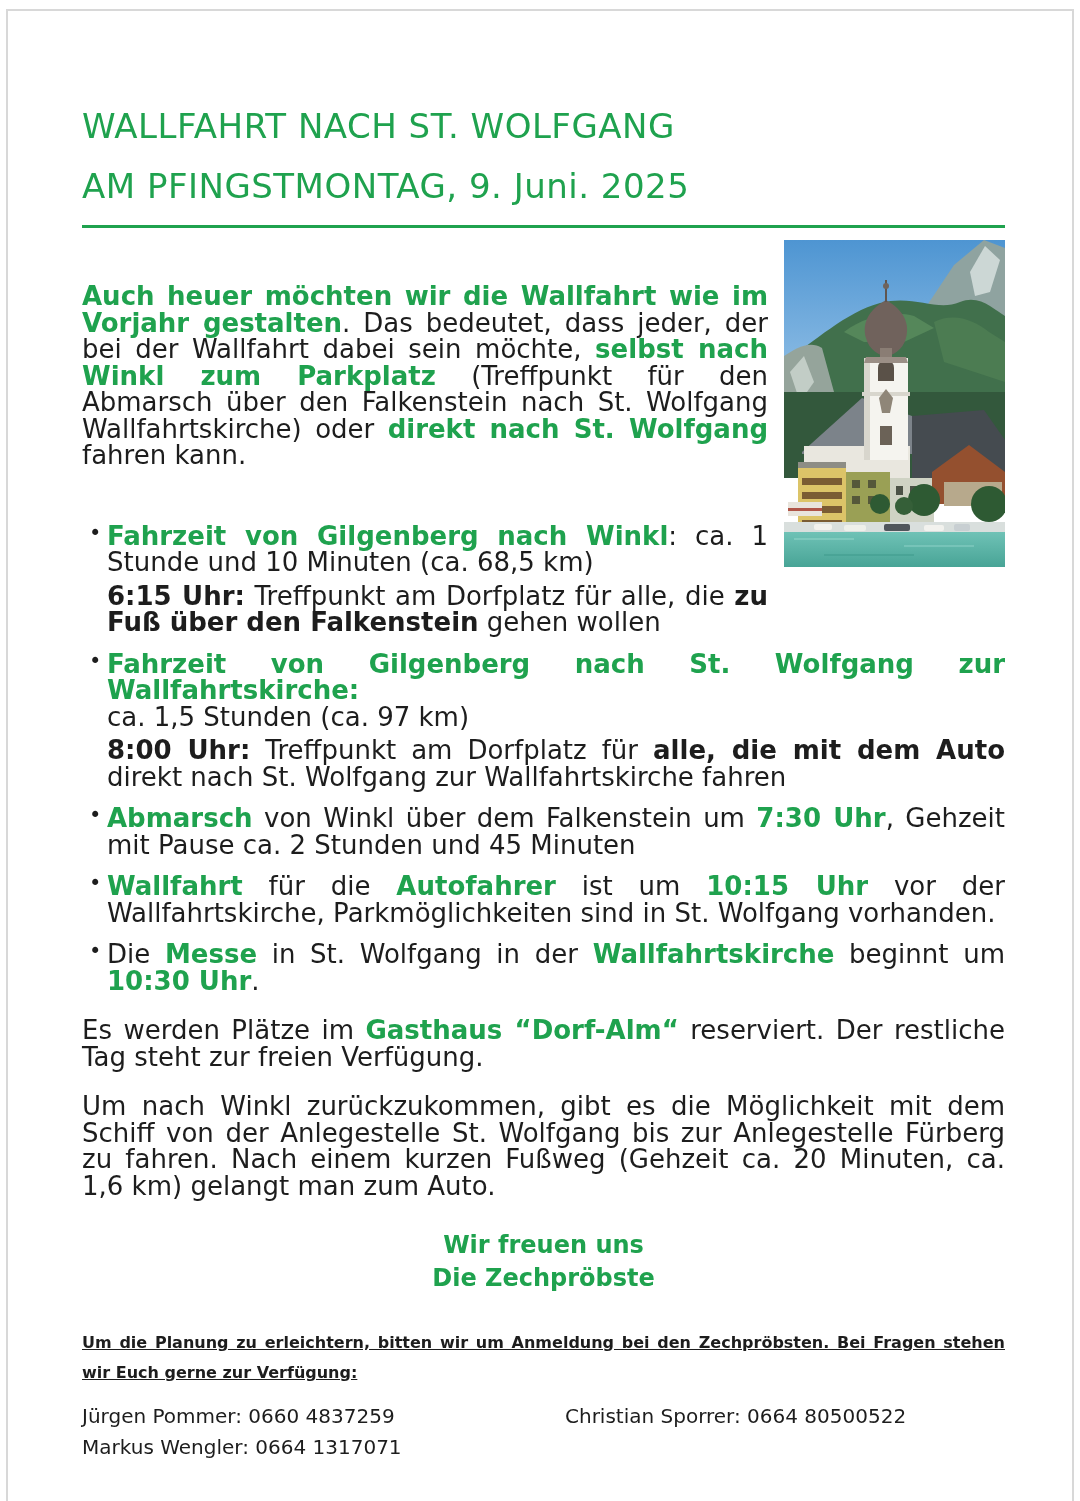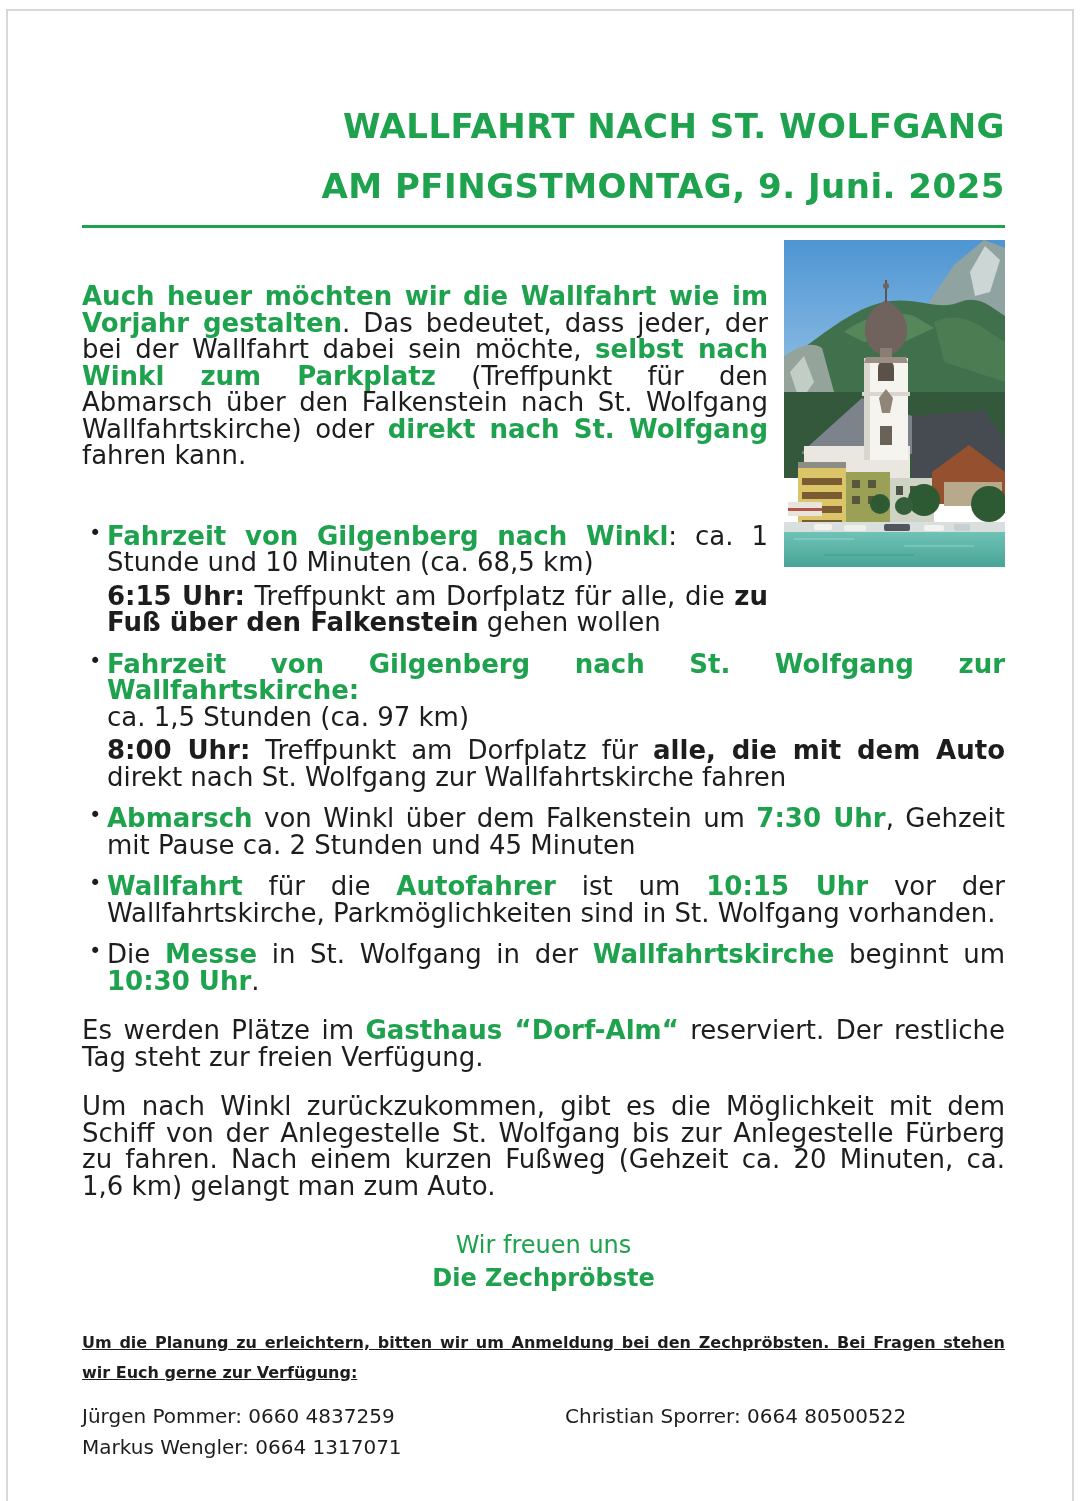--- a/index.html
+++ b/index.html
@@ -18,24 +18,24 @@
   .page-frame{
     position:absolute;left:6px;top:9px;right:6px;height:1500px;
     border:2px solid #d8d8d8;border-bottom:none;
     pointer-events:none;
   }
   .doc{
     position:absolute;left:82px;top:0;width:923px;
   }
   h1.title{
     margin:96px 0 0 0;
-    text-align:right;
+    text-align:left;
     color:var(--green);
     font-size:34px;
-    font-weight:bold;
+    font-weight:normal;
     line-height:60px;
     letter-spacing:0.5px;
   }
   h1.title span{display:block;}
   .rule{
     margin-top:9px;
     border-top:3px solid var(--green);
     height:0;
   }
   .photo{
@@ -67,21 +67,21 @@
     position:absolute;left:7px;top:-2px;
     font-size:21px;
     color:var(--ink);
   }
   .li-sub{margin-top:7px;}
   .para{margin-top:23px;}
   .closing{
     margin-top:30px;
     text-align:center;
     color:var(--green);
-    font-weight:normal;
+    font-weight:bold;
     font-size:24px;
     line-height:33px;
   }
   .closing span{display:block;}
   .signature{
     text-align:center;
     color:var(--green);
     font-weight:bold;
     font-size:24px;
     line-height:33px;

